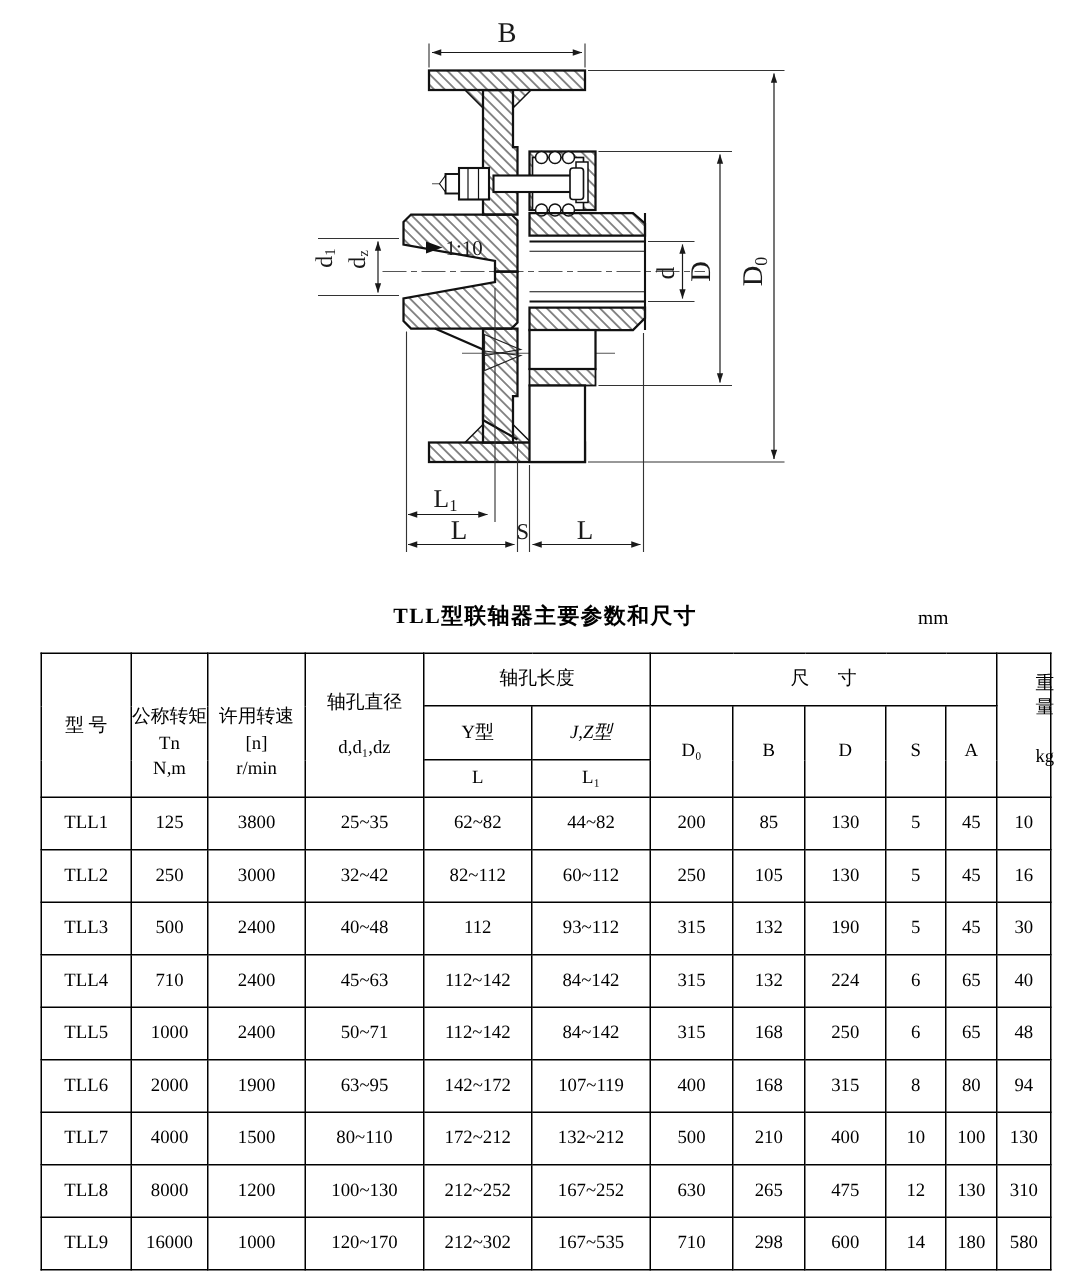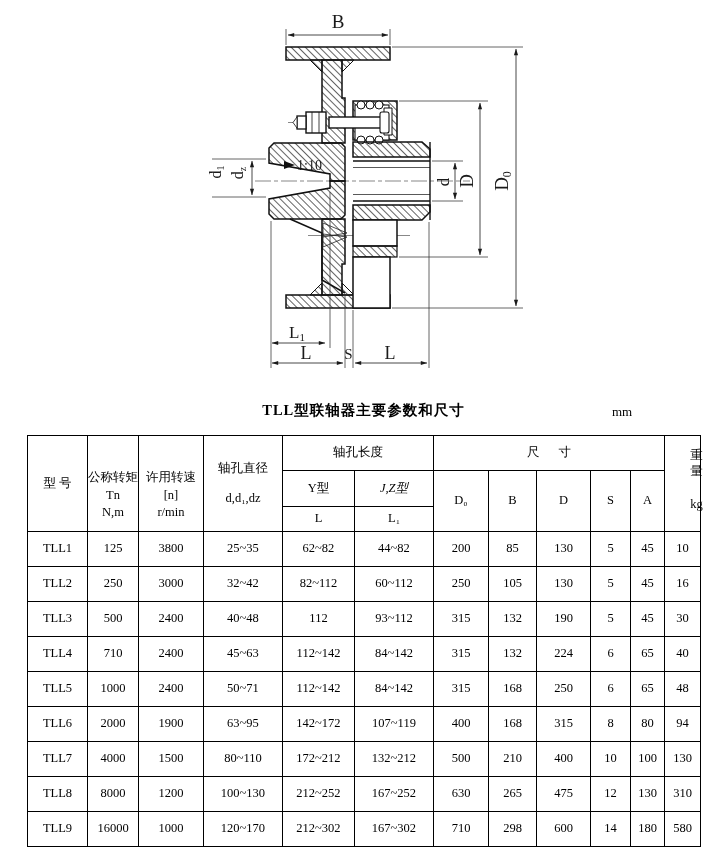--- a/index.html
+++ b/index.html
@@ -338,21 +338,21 @@
           <td>12</td>
           <td>130</td>
           <td>310</td>
         </tr>
         <tr>
           <td>TLL9</td>
           <td>16000</td>
           <td>1000</td>
           <td>120~170</td>
           <td>212~302</td>
-          <td>167~302</td>
+          <td>167~535</td>
           <td>710</td>
           <td>298</td>
           <td>600</td>
           <td>14</td>
           <td>180</td>
           <td>580</td>
         </tr>
       </tbody>
   </table>
 

